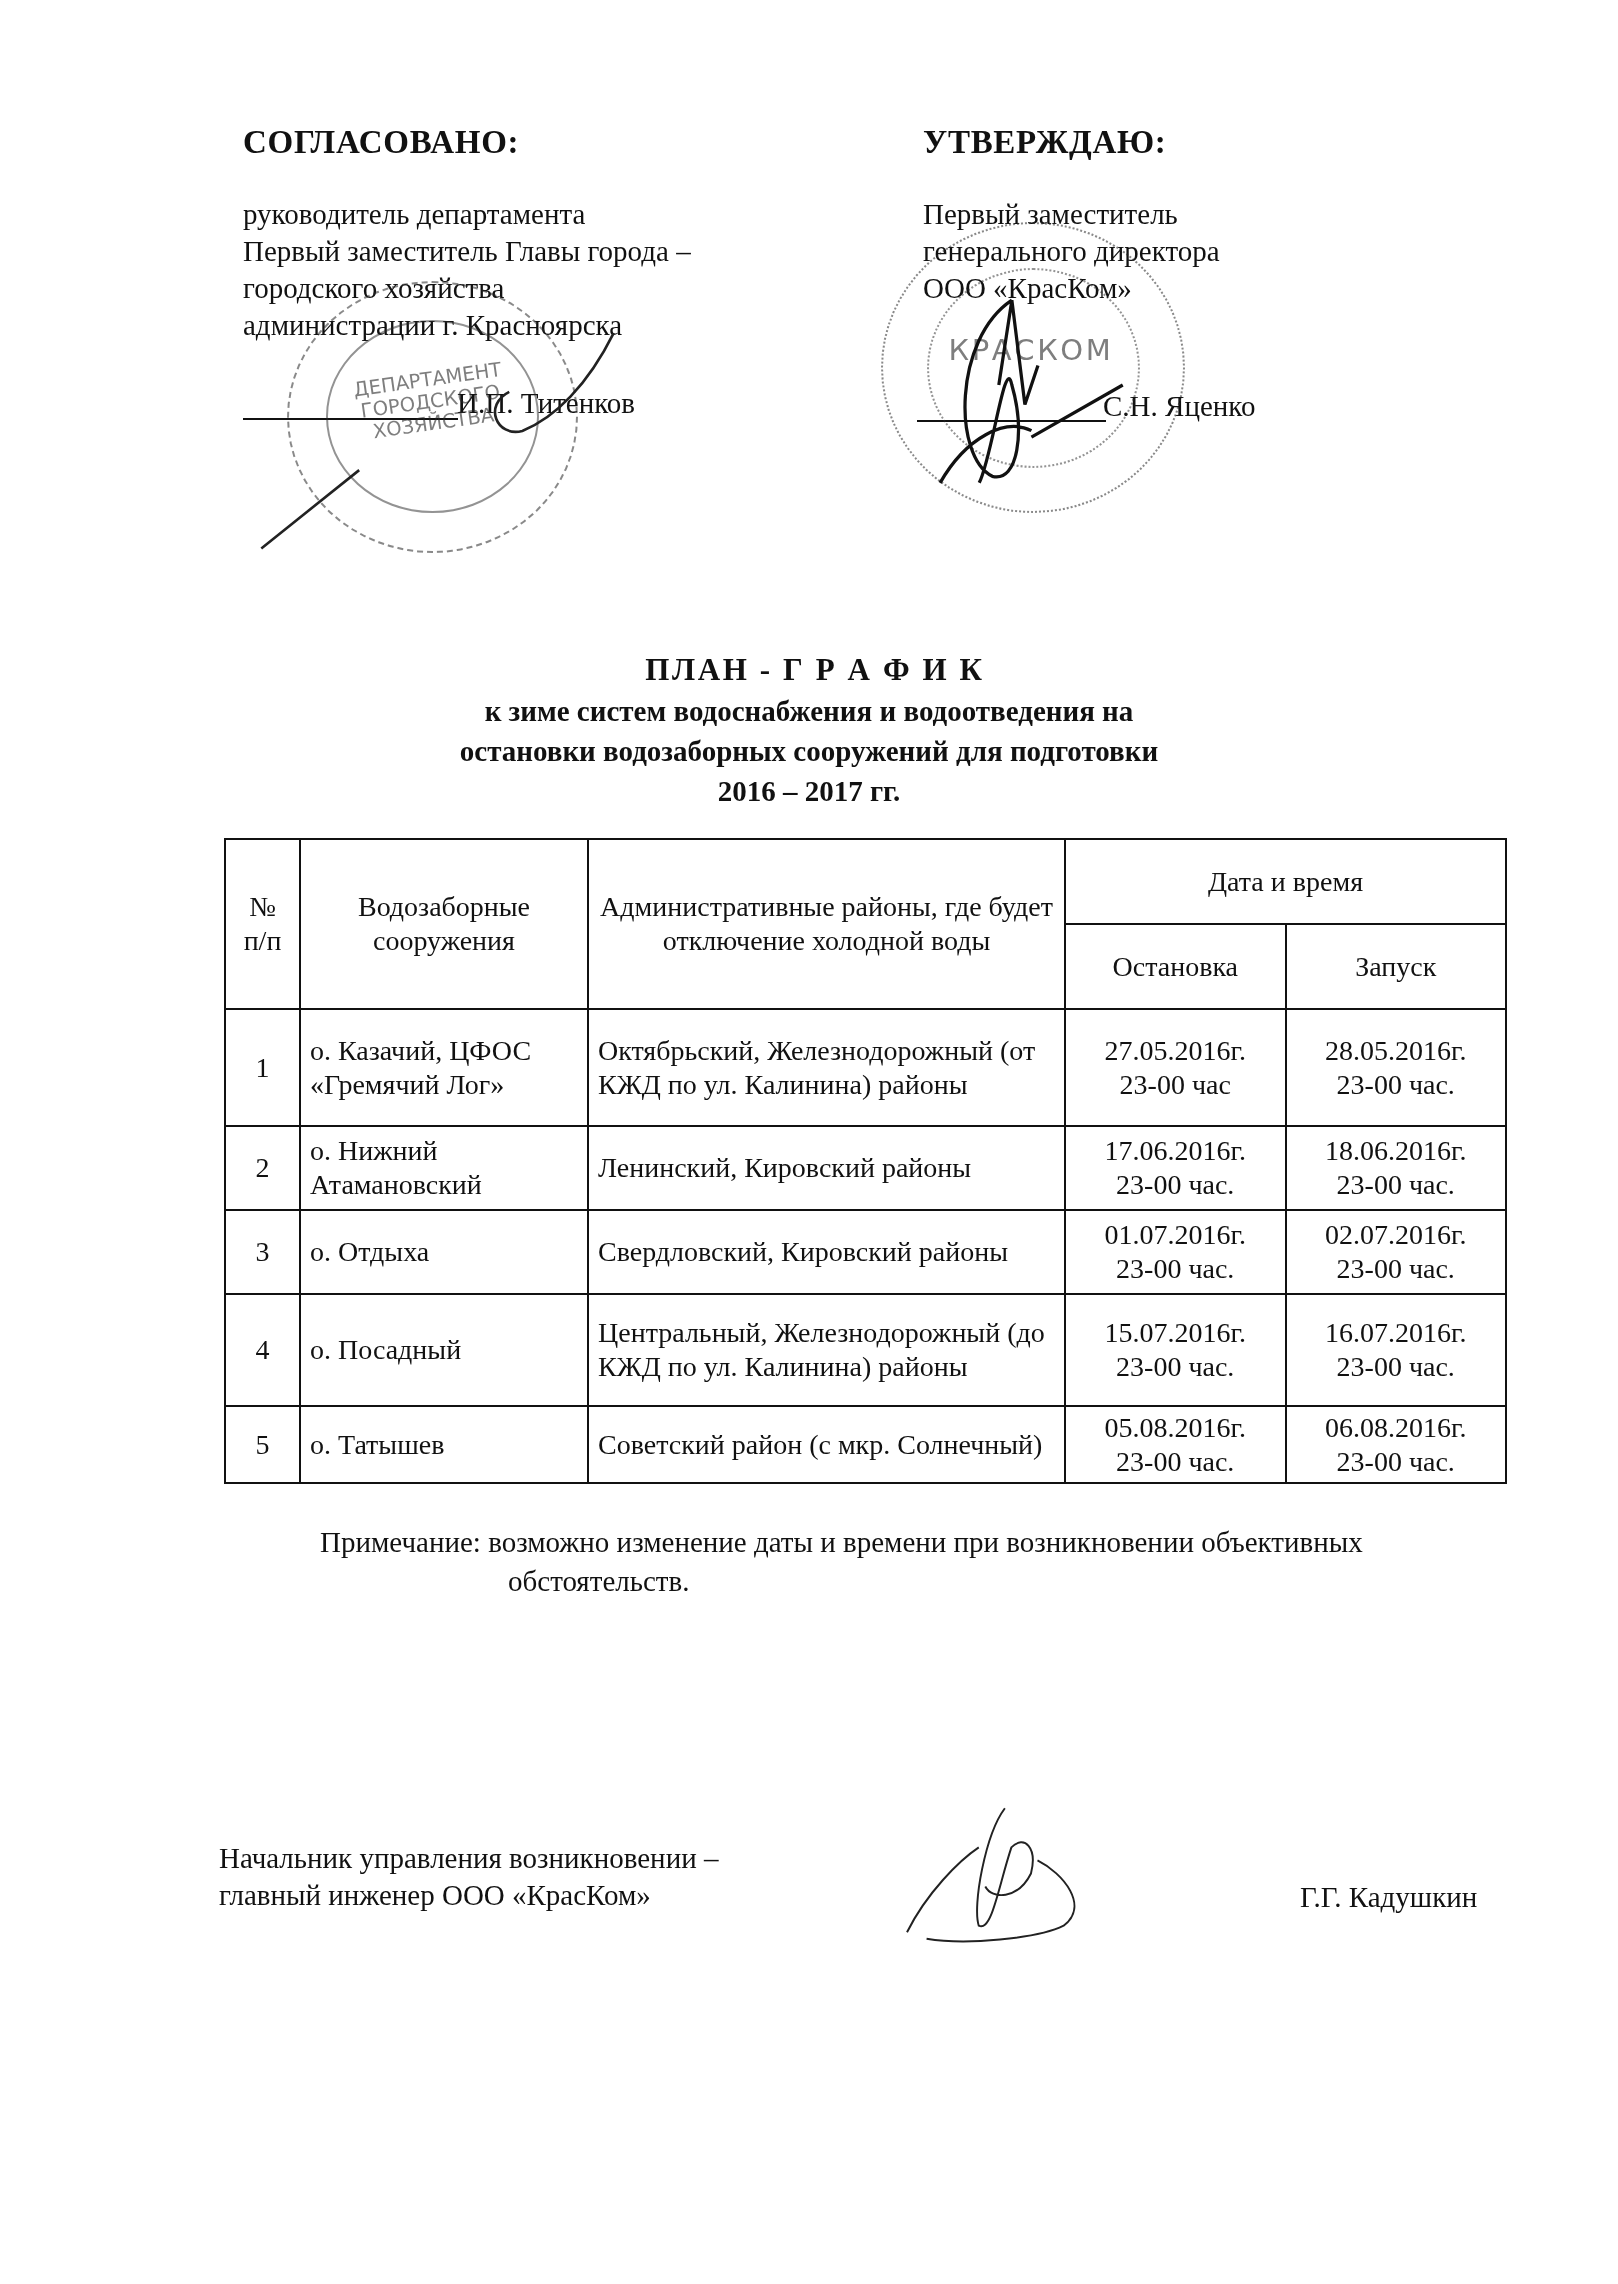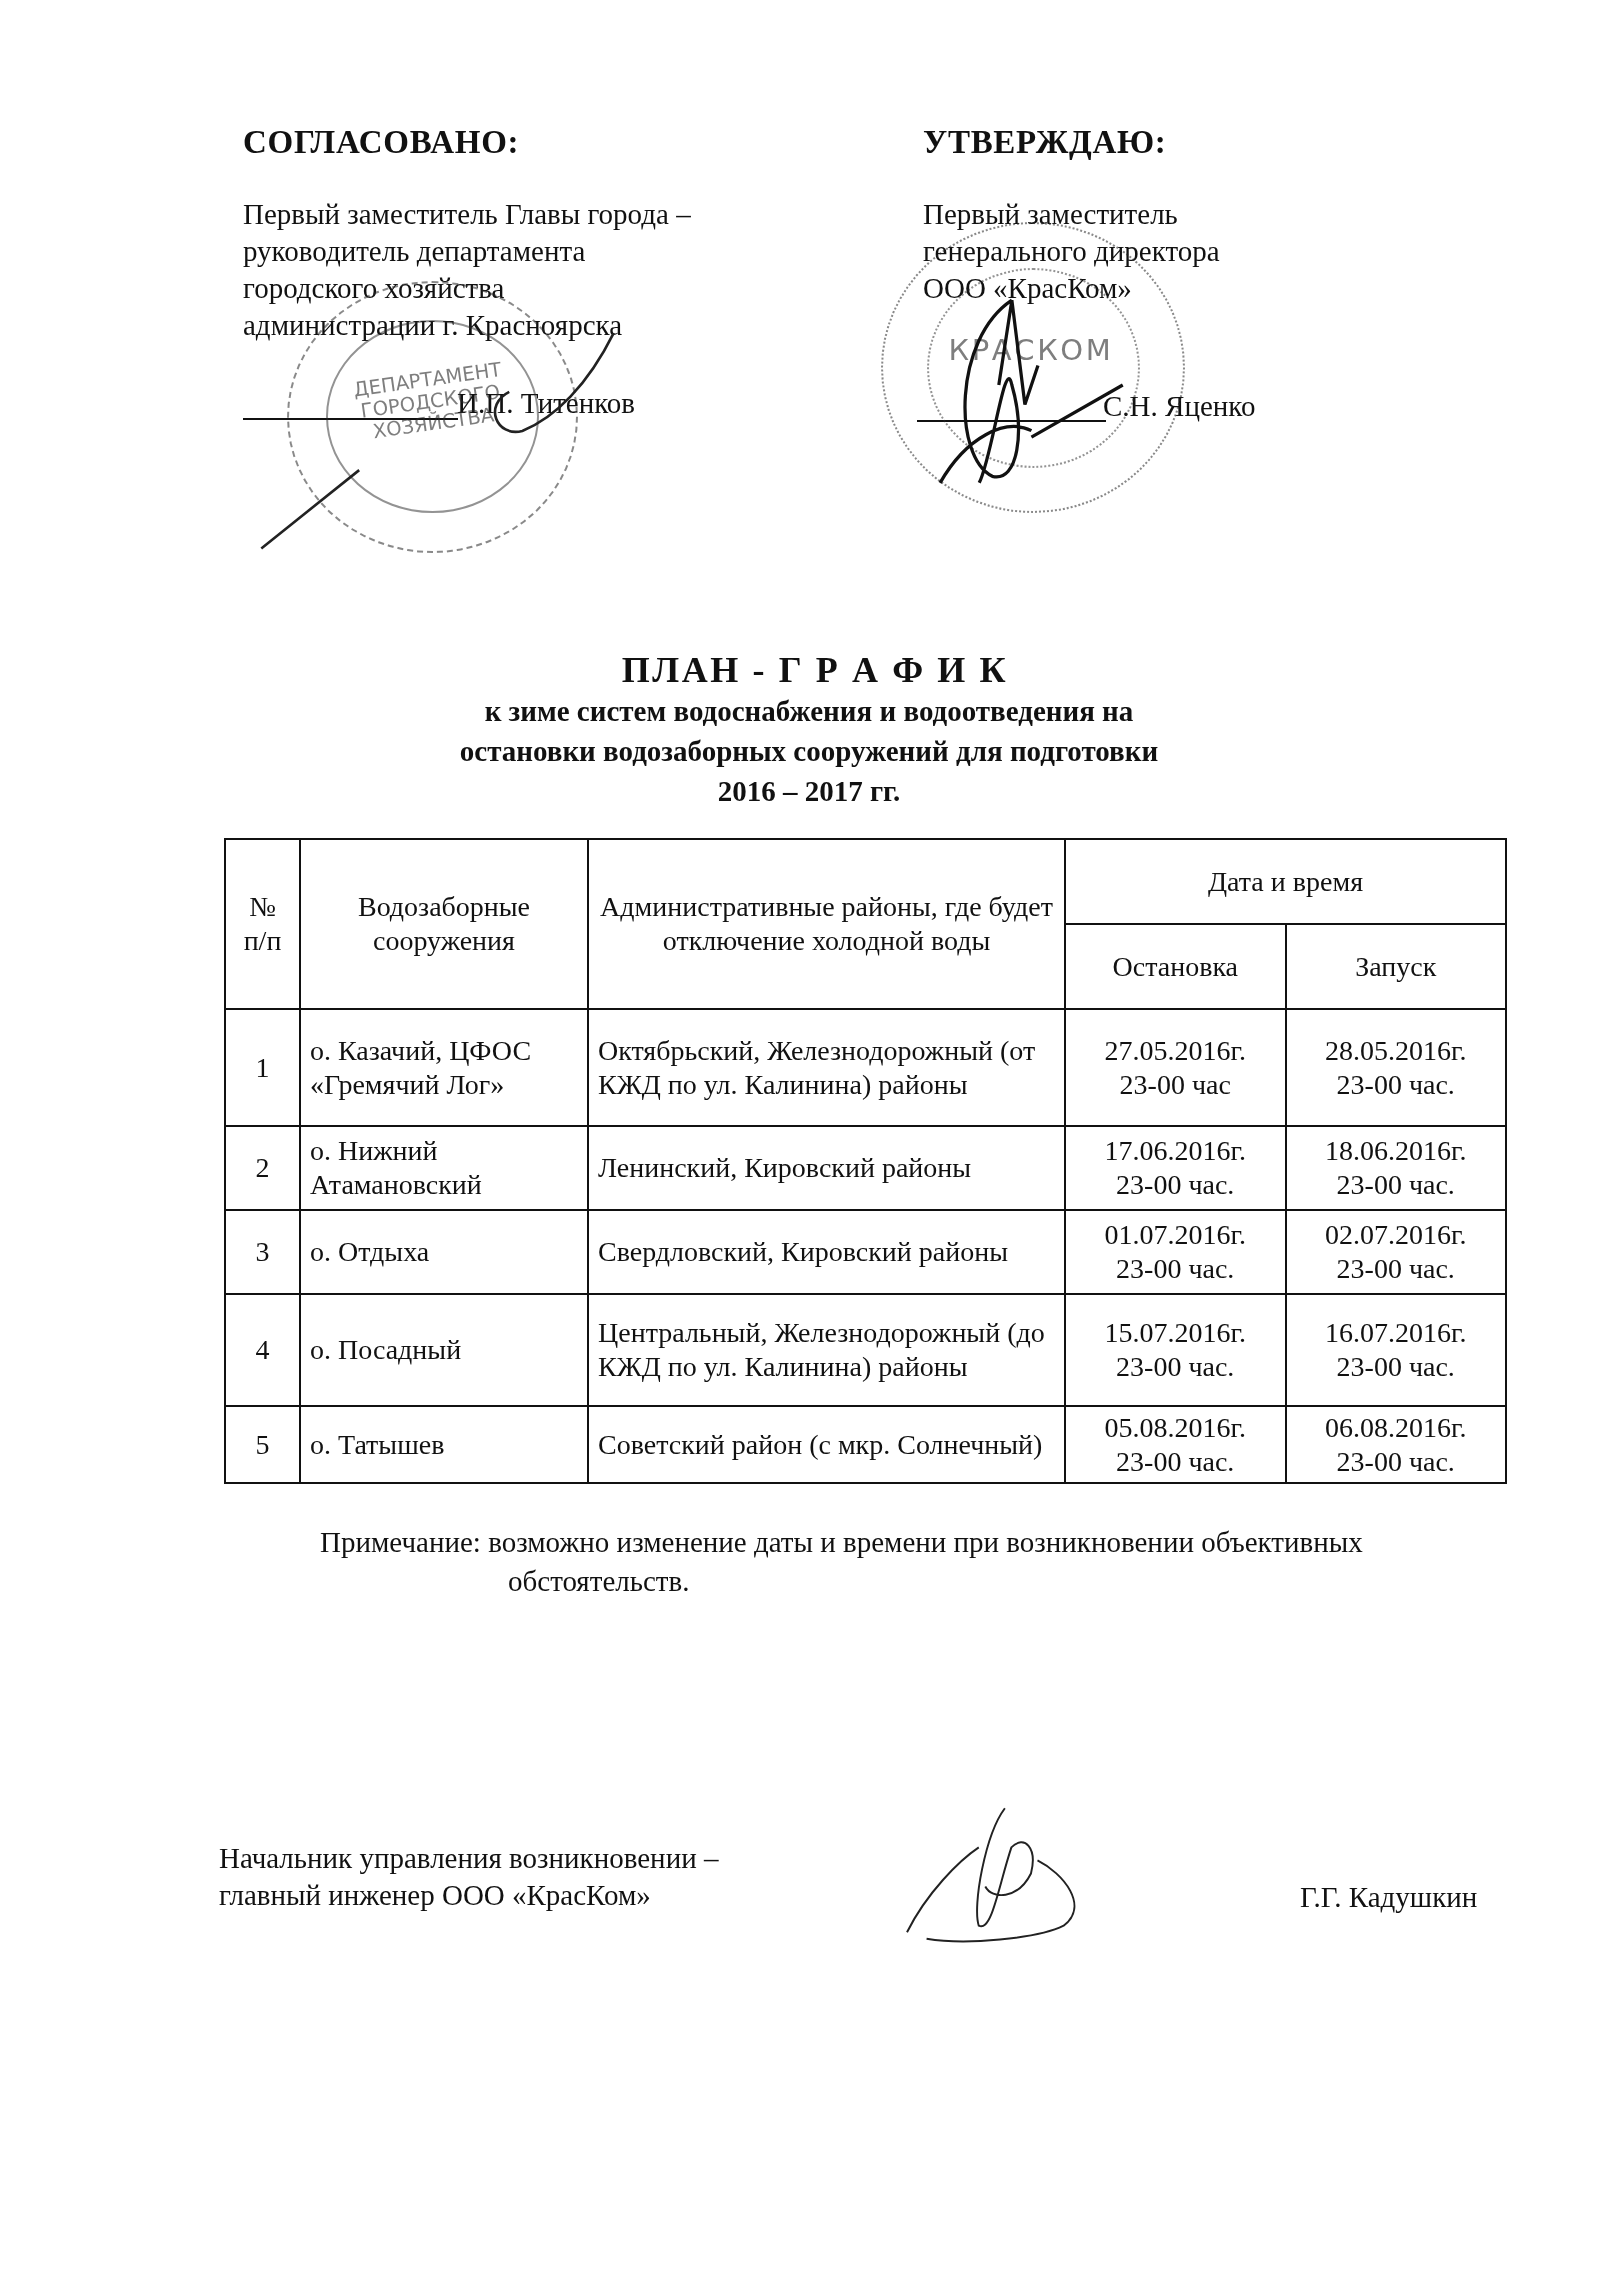--- a/index.html
+++ b/index.html
@@ -3,21 +3,21 @@
 <meta charset="utf-8">
 <style>
   html, body { margin: 0; padding: 0; background: #ffffff; }
   body { width: 1618px; height: 2284px; position: relative; overflow: hidden;
          font-family: "Liberation Serif", "DejaVu Serif", serif; color: #111; }
   .abs { position: absolute; }
   .hdr { font-weight: bold; font-size: 33px; letter-spacing: 0.7px; }
   .txt { font-size: 29px; line-height: 37px; }
   .sigline { border-bottom: 2px solid #111; height: 0; }
   .title { width: 1618px; text-align: center; font-weight: bold; }
-  .title .t1 { font-size: 36px; letter-spacing: 2.6px; line-height: 42px; padding-left: 12px; }
+  .title .t1 { font-size: 31px; letter-spacing: 2.6px; line-height: 42px; padding-left: 12px; }
   .title .t2 { font-size: 29px; line-height: 40px; }
   table.grid { position: absolute; left: 224px; top: 838px; width: 1283px;
                border-collapse: collapse; font-size: 28px; line-height: 34px; }
   table.grid td, table.grid th { border: 2px solid #111; padding: 2.6px 9px; font-weight: normal;
                vertical-align: middle; }
   table.grid th { text-align: center; }
   .c-num { width: 55px; text-align: center; }
   .c-src { width: 268px; text-align: left; }
   .c-dist { width: 457px; text-align: left; }
   .c-date { text-align: center; }
@@ -27,22 +27,22 @@
   .stamp-text { position: absolute; font-family: "DejaVu Sans", sans-serif; color: rgba(40,40,40,0.6);
                 font-size: 19.6px; text-align: center; line-height: 22px; }
   svg.sig { position: absolute; overflow: visible; }
 </style>
 </head>
 <body>
 
 <div>
   <div class="abs hdr" style="left:243px; top:124px;">СОГЛАСОВАНО:</div>
   <div class="abs txt" style="left:243px; top:196px;">
+    <div>руководитель департамента</div>
     <div>Первый заместитель Главы города –</div>
-    <div>руководитель департамента</div>
     <div>городского хозяйства</div>
     <div>администрации г. Красноярска</div>
   </div>
   <div class="abs sigline" style="left:243px; top:418px; width:215px;"></div>
   <div class="abs txt" style="left:457px; top:385px;">И.П. Титенков</div>
 
   <div class="stamp" style="left:287px; top:281px; width:287px; height:268px;"></div>
   <div class="stamp-inner" style="left:326px; top:320px; width:209px; height:189px;"></div>
   <div class="stamp-text" style="left:339px; top:369px; width:183px; transform:rotate(-8deg);">
     <div>ДЕПАРТАМЕНТ</div>

